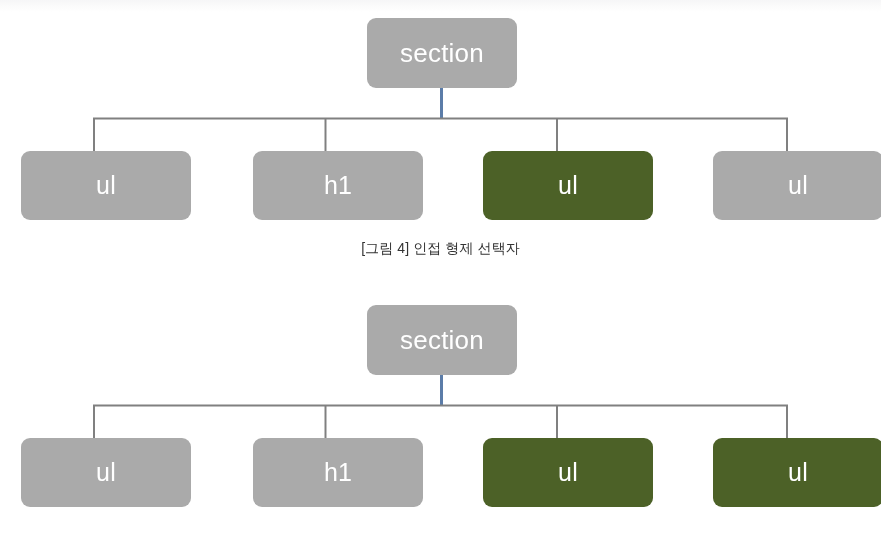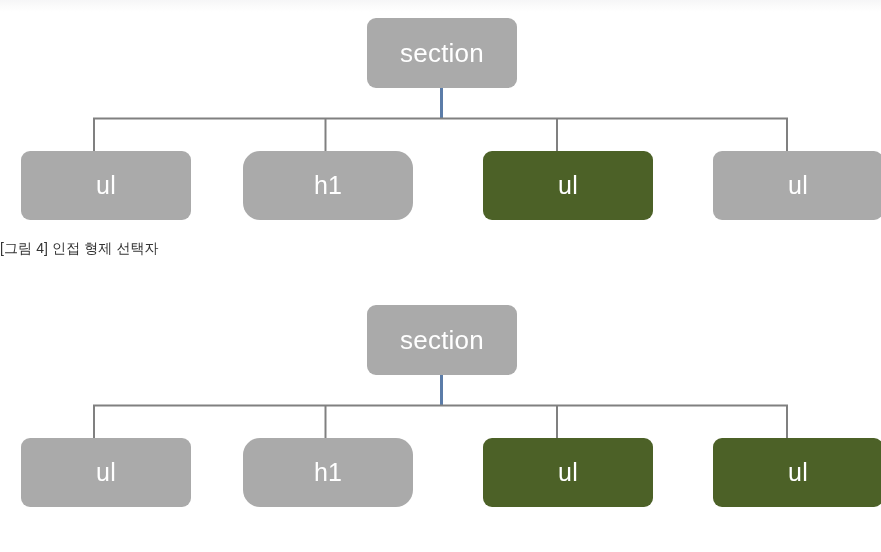--- a/index.html
+++ b/index.html
@@ -68,29 +68,30 @@
     width: 170px;
     height: 69px;
     font-size: 25px;
   }
 
   
   .root-pos { left: 367px; top: 18px; }
 
   
   .child-0 { left: 21px;  top: 151px; }
-  .child-1 { left: 243px; top: 151px; border-radius: 17px; }
+  .child-1 { left: 253px; top: 151px; }
   .child-2 { left: 483px; top: 151px; }
   .child-3 { left: 713px; top: 151px; }
 
   
   .caption {
     position: absolute;
     left: 0;
     width: 881px;
+    text-align: center;
     font-size: 14px;
     color: #333333;
     letter-spacing: 0.1px;
   }
   #caption-adjacent { top: 240px; }
 </style>
 </head>
 <body>
 
 <div class="figure" id="figure-adjacent">

